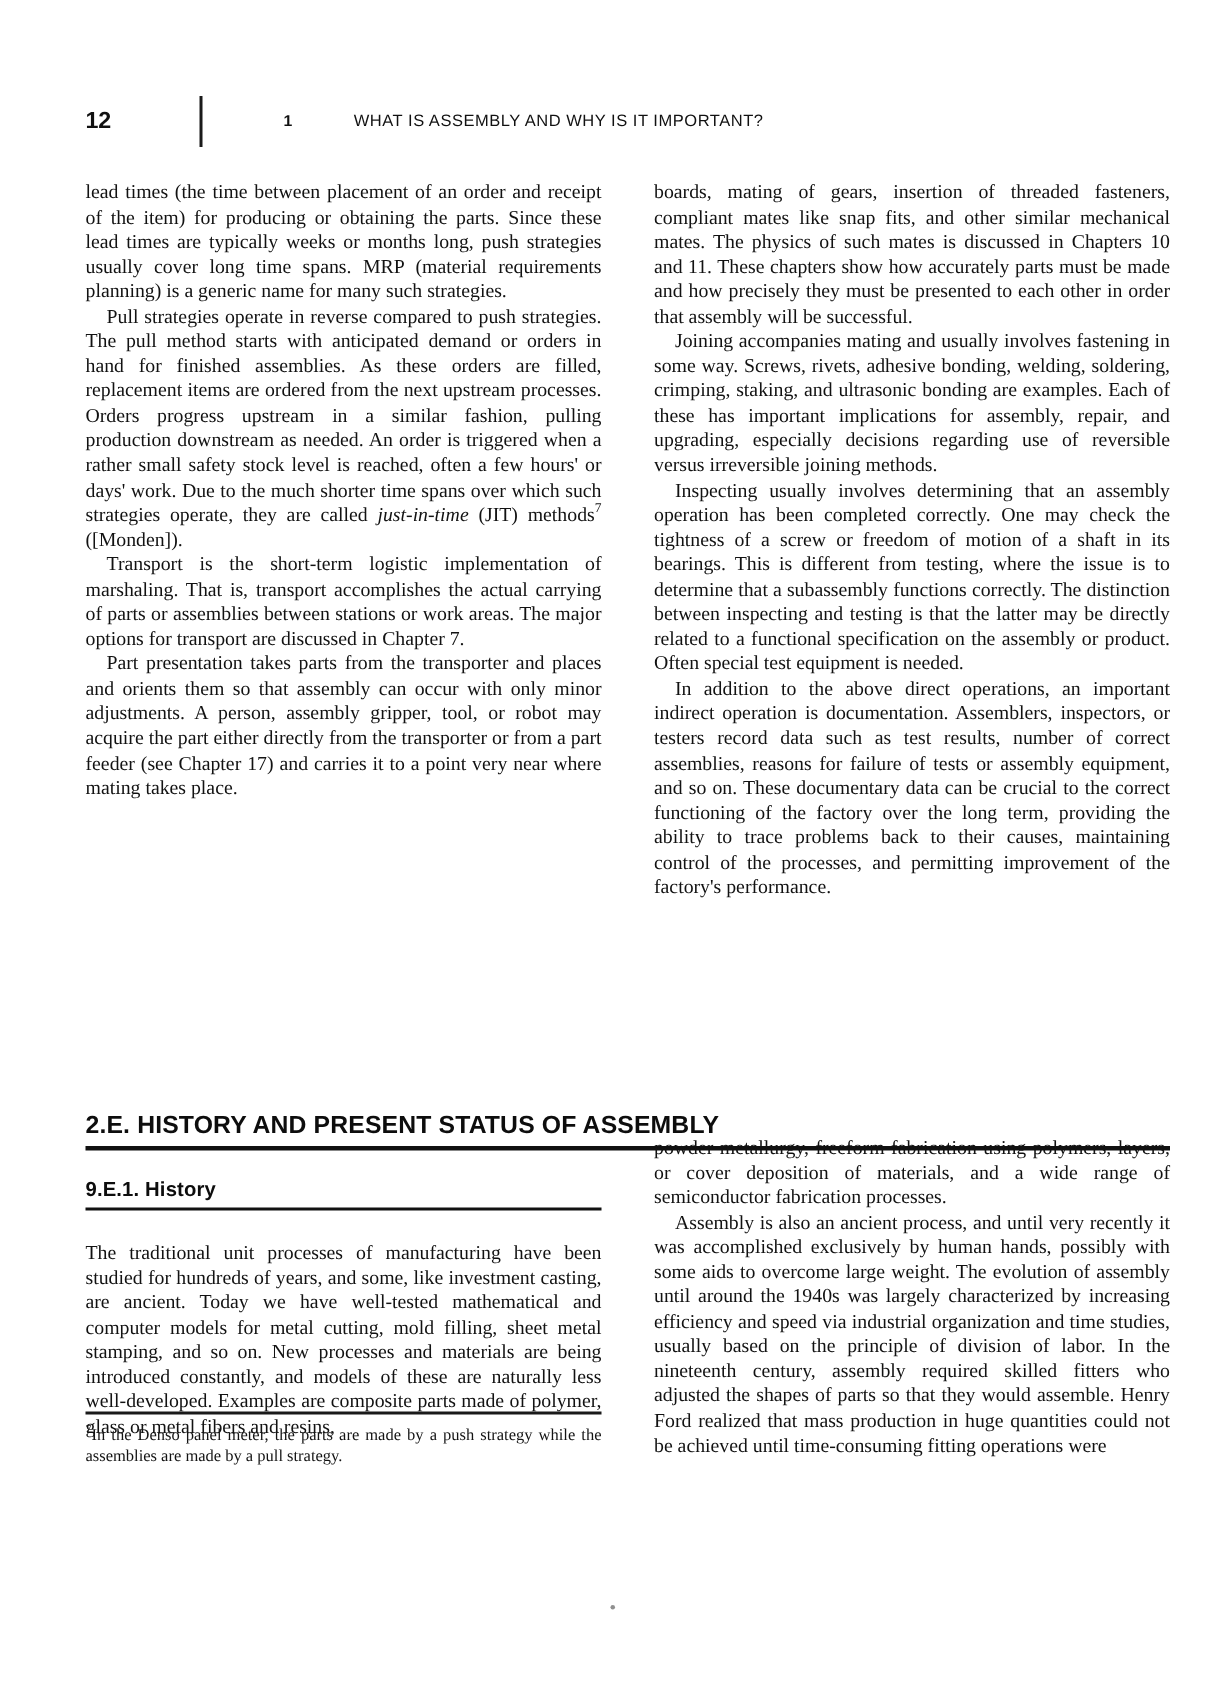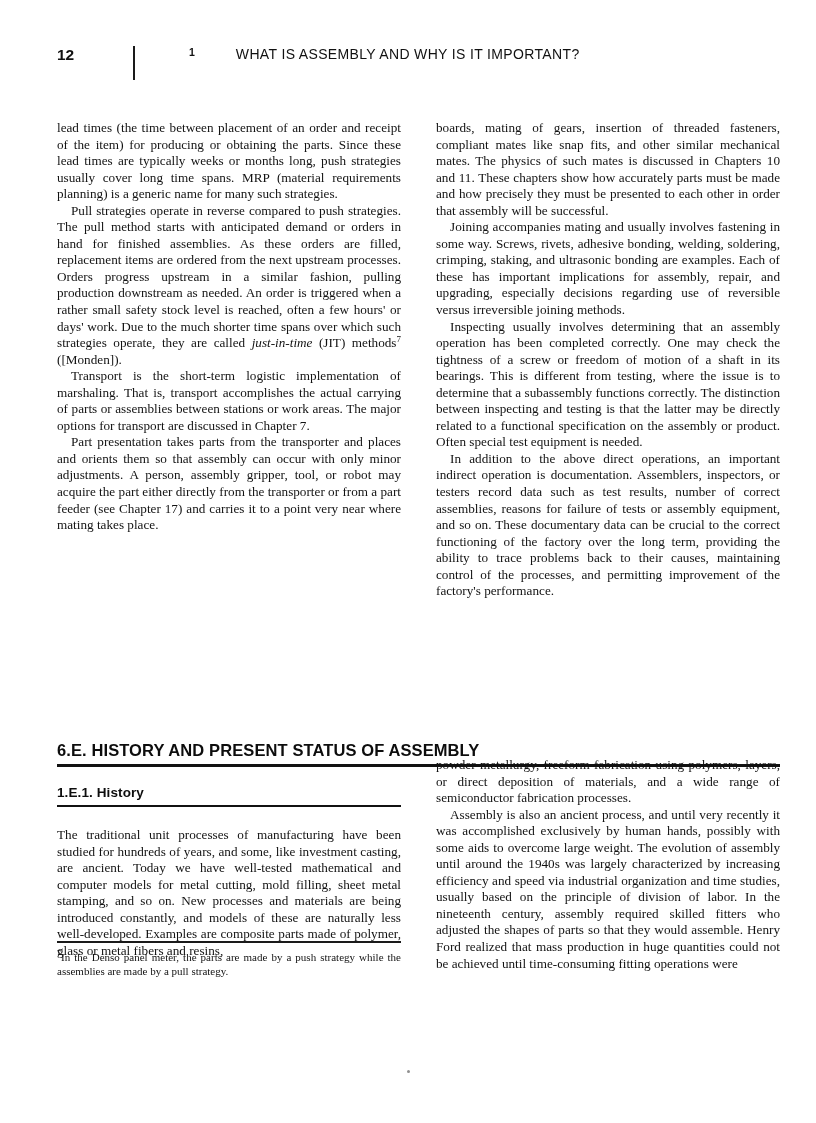--- a/index.html
+++ b/index.html
@@ -20,25 +20,25 @@
     left: 0; top: 0;
     width: 816px;
     height: 1123px;
     background: #fff;
   }
 
   
   .header {
     position: absolute;
     left: 57px;
-    top: 46px;
+    top: 64px;
     width: 723px;
     height: 34px;
     display: flex;
-    align-items: flex-start;
+    align-items: center;
     gap: 32px;
   }
   .folio {
     font-family: "Liberation Sans", sans-serif;
     font-weight: bold;
     font-size: 15.5px;
     letter-spacing: -0.2px;
     color: #111;
     width: 44px;
   }
@@ -50,21 +50,21 @@
   }
   .chapter-num {
     font-family: "Liberation Sans", sans-serif;
     font-weight: bold;
     font-size: 10.5px;
     margin-right: 9px;
     color: #111;
   }
   .chapter-title {
     font-family: "Liberation Sans", sans-serif;
-    font-size: 14px;
+    font-size: 11px;
     letter-spacing: 0.35px;
     color: #111;
   }
 
   
   .cols {
     position: absolute;
     left: 57px;
     width: 723px;
     display: flex;
@@ -208,35 +208,35 @@
     </div>
     <div class="col">
       <p class="body noindent">boards, mating of gears, insertion of threaded fasteners, compliant mates like snap fits, and other similar mechanical mates. The physics of such mates is discussed in Chapters 10 and 11. These chapters show how accurately parts must be made and how precisely they must be presented to each other in order that assembly will be successful.</p>
       <p class="body">Joining accompanies mating and usually involves fastening in some way. Screws, rivets, adhesive bonding, welding, soldering, crimping, staking, and ultrasonic bonding are examples. Each of these has important implications for assembly, repair, and upgrading, especially decisions regarding use of reversible versus irreversible joining methods.</p>
       <p class="body">Inspecting usually involves determining that an assembly operation has been completed correctly. One may check the tightness of a screw or freedom of motion of a shaft in its bearings. This is different from testing, where the issue is to determine that a subassembly functions correctly. The distinction between inspecting and testing is that the latter may be directly related to a functional specification on the assembly or product. Often special test equipment is needed.</p>
       <p class="body">In addition to the above direct operations, an important indirect operation is documentation. Assemblers, inspectors, or testers record data such as test results, number of correct assemblies, reasons for failure of tests or assembly equipment, and so on. These documentary data can be crucial to the correct functioning of the factory over the long term, providing the ability to trace problems back to their causes, maintaining control of the processes, and permitting improvement of the factory's performance.</p>
     </div>
   </div>
 
   <div class="section-head">
-    <h2>6.E. HISTORY AND PRESENT STATUS OF ASSEMBLY</h2>
+    <h2>2.E. HISTORY AND PRESENT STATUS OF ASSEMBLY</h2>
     <div class="rule-heavy"></div>
   </div>
 
   <div class="subsection-head">
-    <h3>1.E.1.  History</h3>
+    <h3>9.E.1.  History</h3>
     <div class="rule-medium"></div>
   </div>
 
   <div id="bottom-left">
     <p class="body noindent">The traditional unit processes of manufacturing have been studied for hundreds of years, and some, like investment casting, are ancient. Today we have well-tested mathematical and computer models for metal cutting, mold filling, sheet metal stamping, and so on. New processes and materials are being introduced constantly, and models of these are naturally less well-developed. Examples are composite parts made of polymer, glass or metal fibers and resins,</p>
   </div>
 
   <div id="bottom-right">
-    <p class="body noindent">powder metallurgy, freeform fabrication using polymers, layers, or direct deposition of materials, and a wide range of semiconductor fabrication processes.</p>
+    <p class="body noindent">powder metallurgy, freeform fabrication using polymers, layers, or cover deposition of materials, and a wide range of semiconductor fabrication processes.</p>
     <p class="body">Assembly is also an ancient process, and until very recently it was accomplished exclusively by human hands, possibly with some aids to overcome large weight. The evolution of assembly until around the 1940s was largely characterized by increasing efficiency and speed via industrial organization and time studies, usually based on the principle of division of labor. In the nineteenth century, assembly required skilled fitters who adjusted the shapes of parts so that they would assemble. Henry Ford realized that mass production in huge quantities could not be achieved until time-consuming fitting operations were</p>
   </div>
 
   <div class="footnote">
     <div class="footnote-rule"></div>
     <p><sup>7</sup><span>In the Denso panel meter, the parts are made by a push strategy while the assemblies are made by a pull strategy.</span></p>
   </div>
 
   <div class="speck"></div>
 

